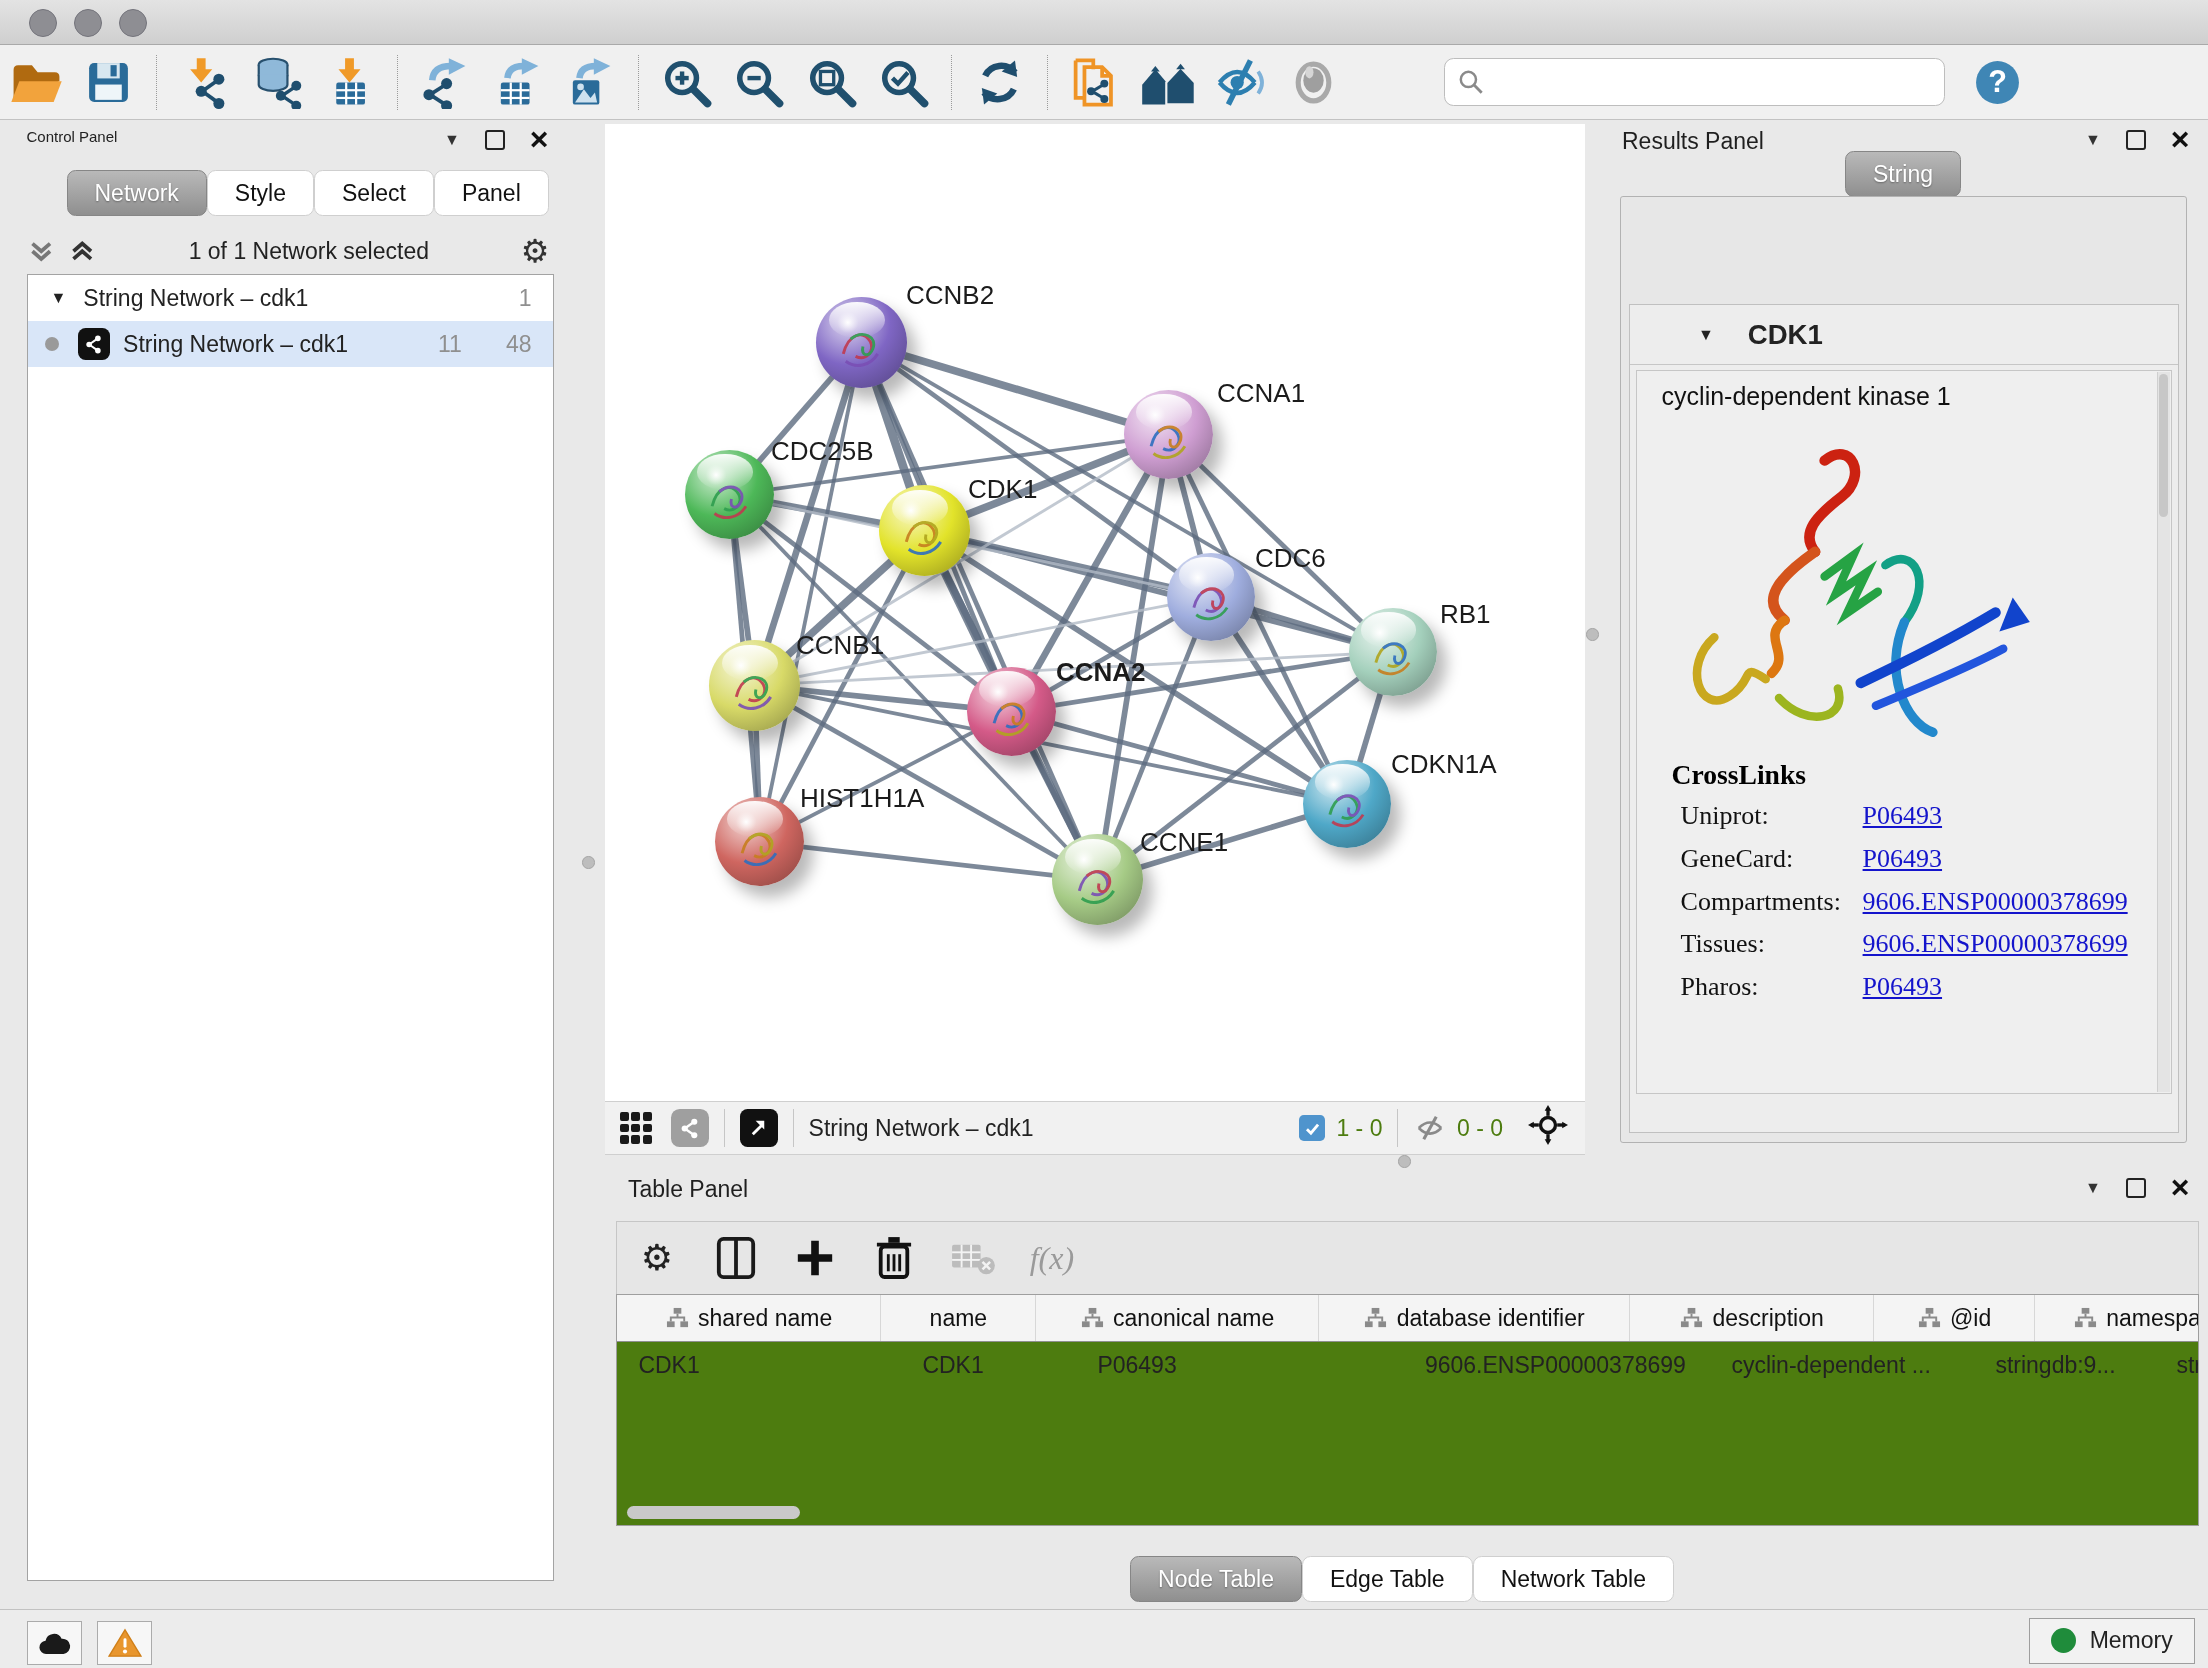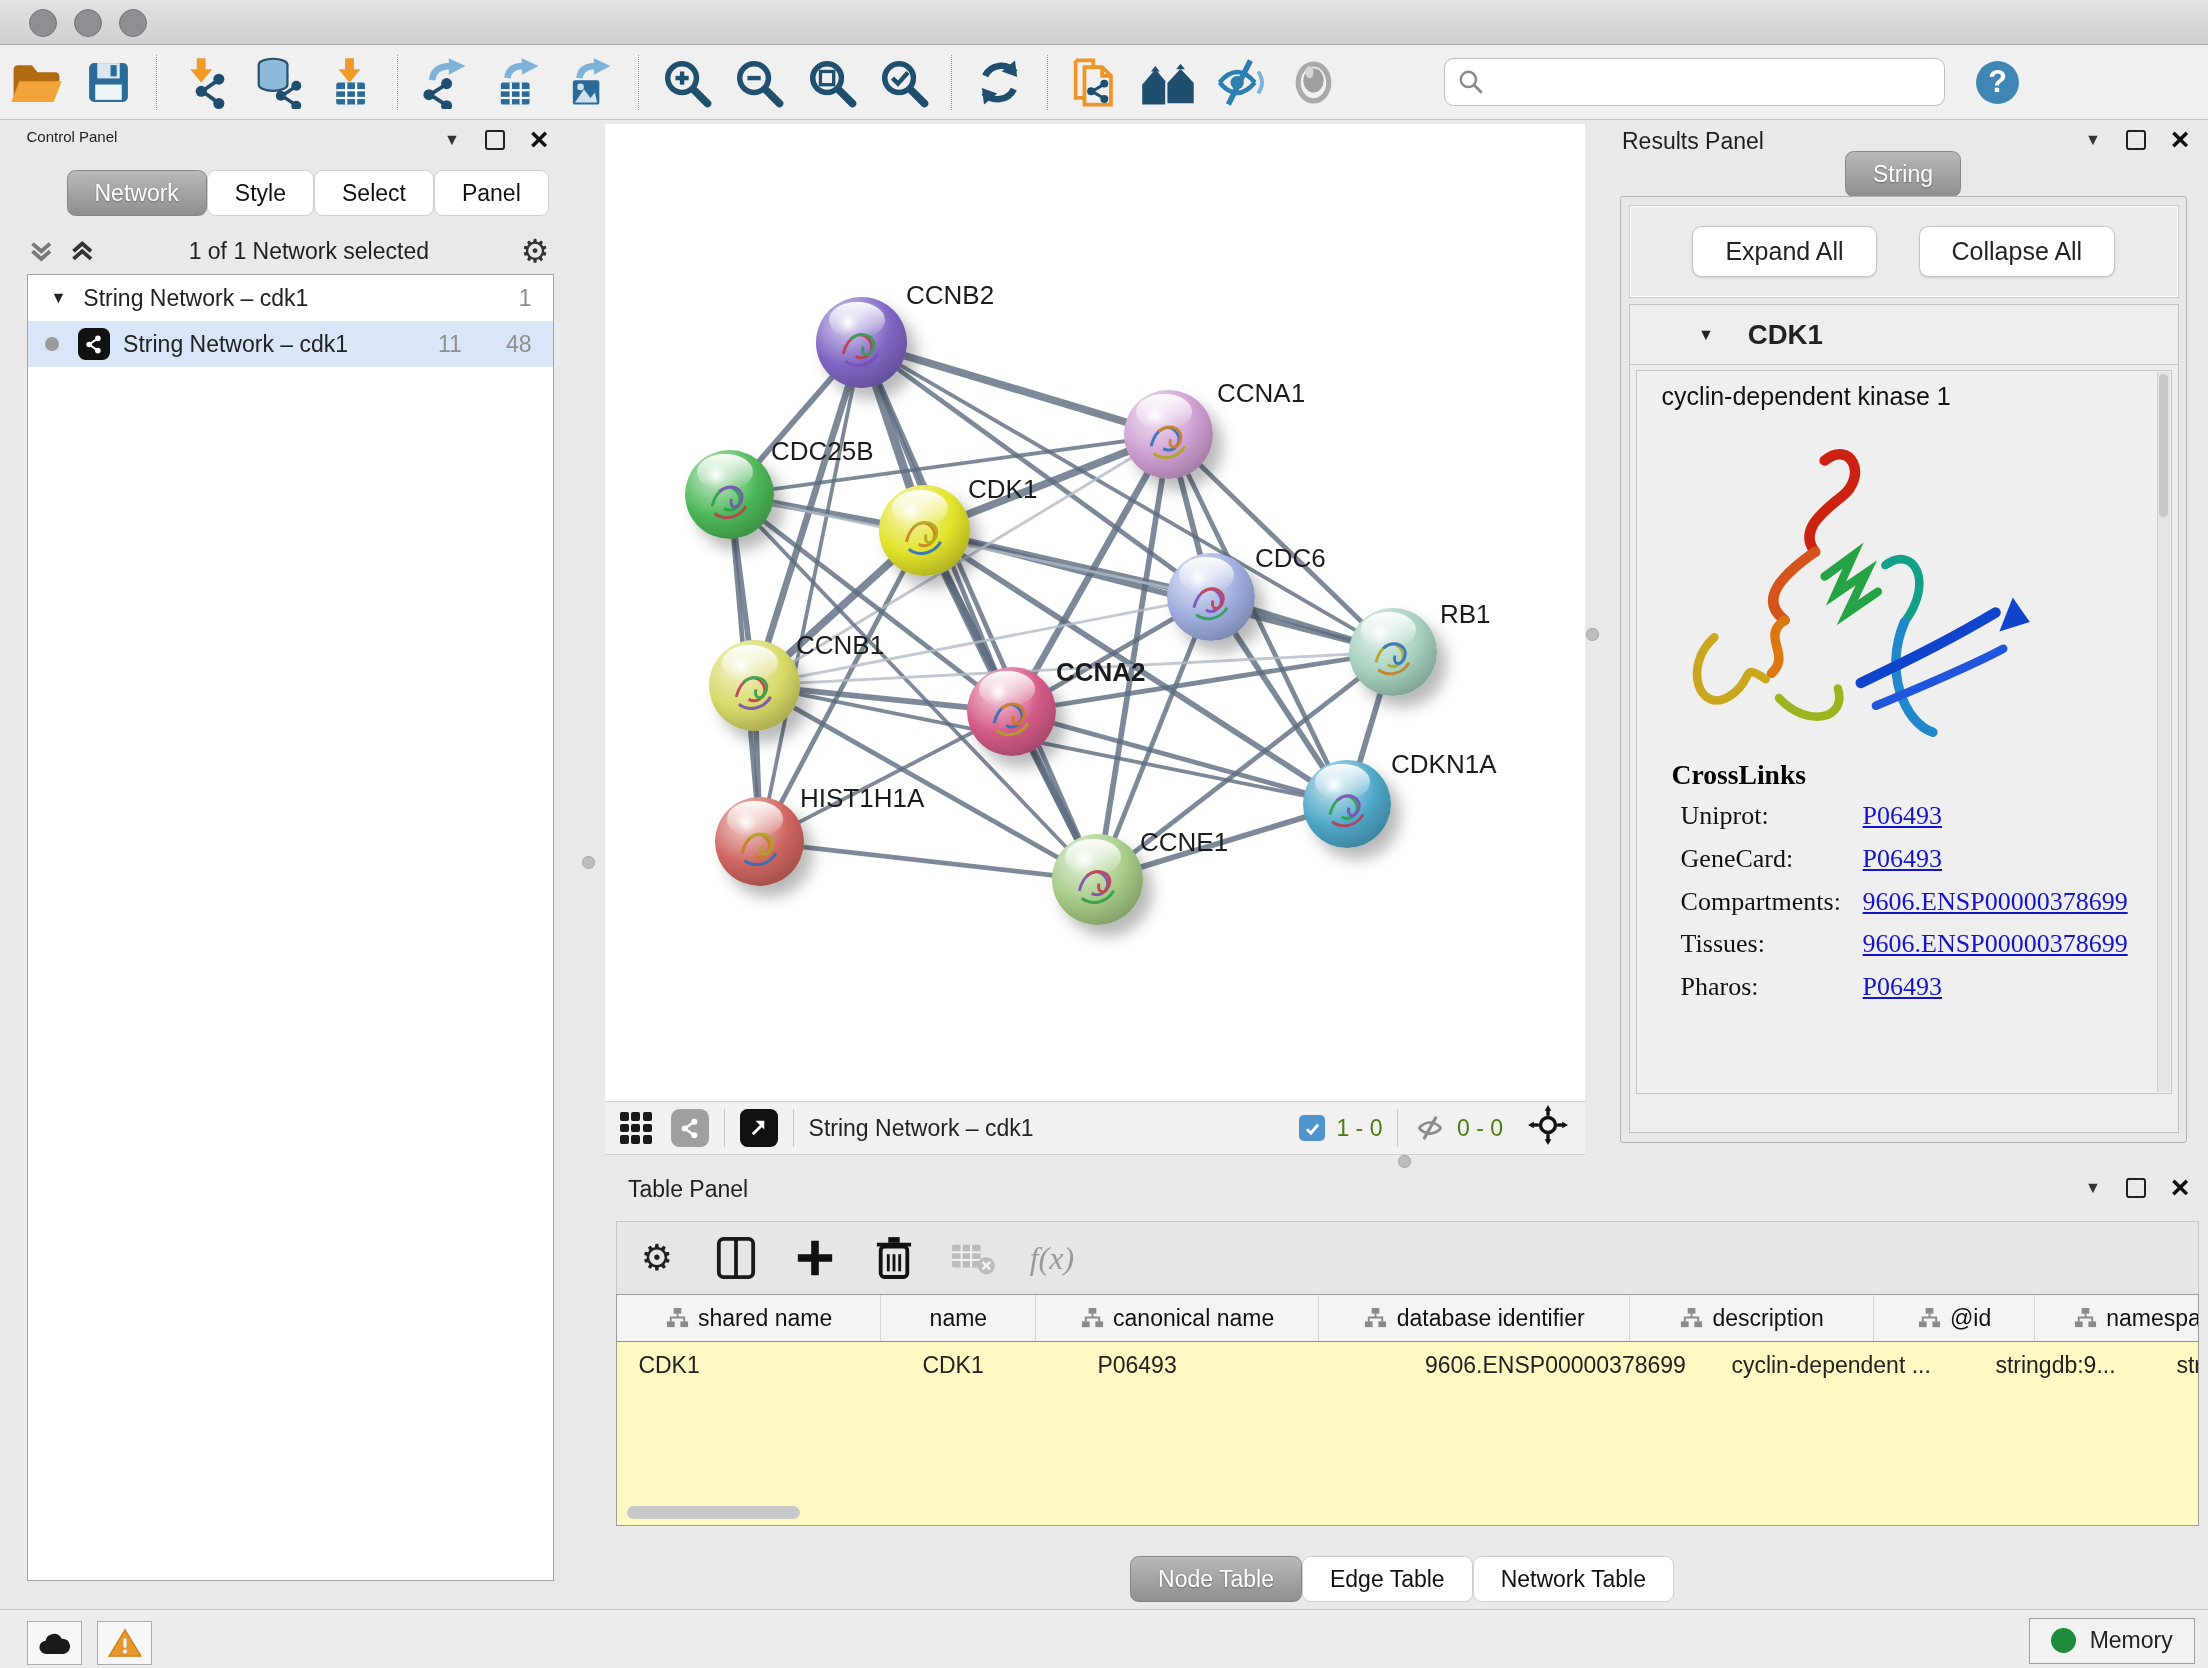--- a/index.html
+++ b/index.html
@@ -79,21 +79,21 @@
   .xl-val{position:absolute;left:226px;font-family:"Liberation Serif","DejaVu Serif",serif;font-size:26px;}
   .xl-val a{color:#1414cc;text-decoration:underline;}
   .vscroll{position:absolute;right:1px;top:1px;bottom:1px;width:12.4px;background:#e4e4e4;border-left:1px solid #cfcfcf;}
   .vthumb{position:absolute;left:1px;top:1.9px;width:9.5px;height:143px;background:#c7c7c7;border-radius:4.8px;}
 
   
   .tablepane{position:absolute;left:605px;top:1168px;width:1594px;height:441px;}
   .tp-toolbar{position:absolute;left:11.4px;top:53px;width:1581px;height:72px;background:#e6e6e6;
     border:1px solid #c6c6c6;display:flex;align-items:center;}
   .tp-ic{margin:0 15px;display:flex;align-items:center;justify-content:center;width:49px;height:49px;}
-  .ntable{position:absolute;left:11.4px;top:126px;width:1581px;height:230px;background:#fef9c3;border:1px solid #9e9e9e;overflow:hidden;}
+  .ntable{position:absolute;left:11.4px;top:126px;width:1581px;height:230px;background:#4d7c0f;border:1px solid #9e9e9e;overflow:hidden;}
   .thead{display:flex;background:#f4f4f4;border-bottom:1.9px solid #8f8f8f;height:46px;}
   .hc{display:flex;align-items:center;justify-content:center;gap:9.5px;font-size:23px;color:#111;
     border-right:1px solid #d7d7d7;overflow:hidden;flex:none;}
   .trow{display:flex;height:46px;font-size:23px;}
   .tc{display:flex;align-items:center;padding-left:21px;overflow:hidden;flex:none;}
   .hc:nth-child(1),.tc:nth-child(1){width:263px;}
   .hc:nth-child(2),.tc:nth-child(2){width:154px;}
   .hc:nth-child(3),.tc:nth-child(3){width:282px;}
   .hc:nth-child(4),.tc:nth-child(4){width:310px;justify-content:center;}
   .hc:nth-child(5),.tc:nth-child(5){width:243px;}
@@ -593,24 +593,20 @@
     <div class="abs pane-title" style="left:15px;top:3.8px;">Results Panel</div>
     <div class="winbtns abs" style="right:9.5px;top:5.7px;">
       <span class="wb-min">▼</span>
       <span class="wb-float"></span>
       <span class="wb-close">×</span>
     </div>
     <div class="abs" style="left:0;right:0;top:27px;display:flex;justify-content:center;">
       <div class="tab active">String</div>
     </div>
     <div class="res-body">
-      <div class="res-btnbox">
-        <div class="res-btn">Expand All</div>
-        <div class="res-btn">Collapse All</div>
-      </div>
       <div class="res-section">
         <div class="res-sec-head">
           <span style="margin:0 34px 0 68px;font-size:16px;color:#222;">▼</span>
           <span style="font-size:27.6px;font-weight:bold;">CDK1</span>
         </div>
         <div class="res-content">
           <div class="gene-desc">cyclin-dependent kinase 1</div>
           <svg width="399" height="380" viewBox="0 0 420 400" style="position:absolute;left:28.5px;top:63px;">
             <g fill="none" stroke-linecap="round">
               <path d="M168 28 C196 6 214 44 186 66 C160 86 142 104 158 124" stroke="#cc2211" stroke-width="11"></path>

